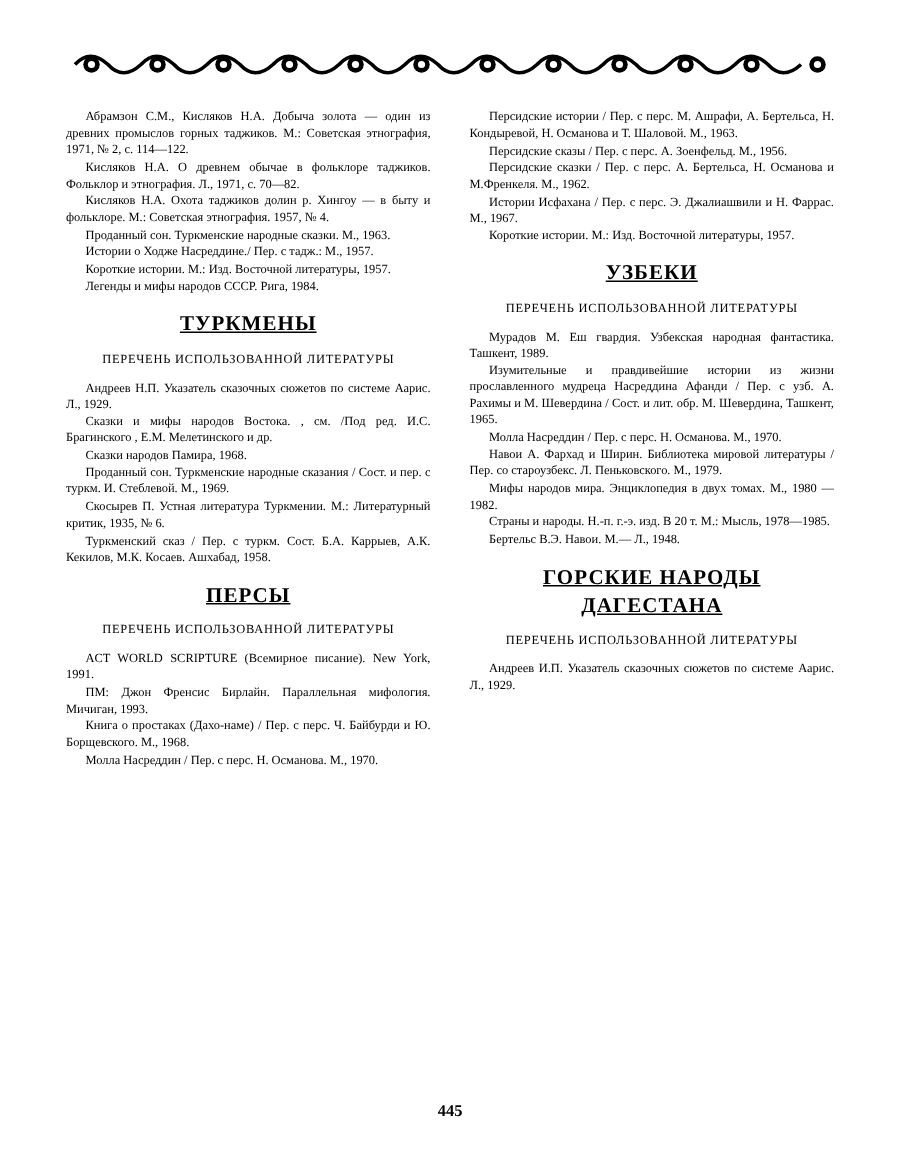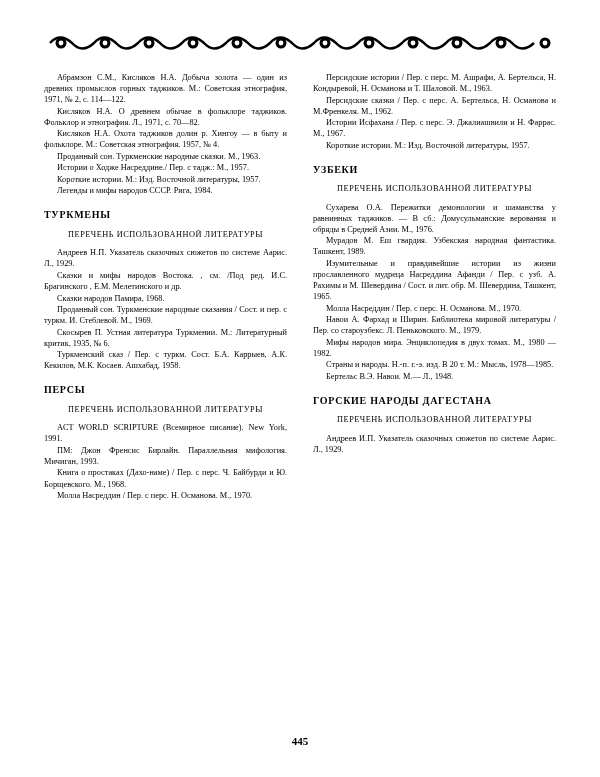--- a/index.html
+++ b/index.html
@@ -38,26 +38,27 @@
     line-height: 1.33;
     text-align: justify;
   }
   p.entry {
     margin: 0 0 0.5px 0;
     text-indent: 13px;
     text-align: justify;
     hyphens: manual;
   }
   h2.section {
-    text-align: left;
-    font-size: 10px;
+    text-align: center;
+    font-size: 14px;
     font-weight: bold;
     letter-spacing: 0.7px;
     margin: 12px 0 8px 0;
     text-transform: uppercase;
+    text-decoration: underline;
   }
   h3.subsection {
     text-align: center;
     font-size: 8.3px;
     font-weight: normal;
     letter-spacing: 0.5px;
     margin: 0 0 7px 0;
     line-height: 1.3;
   }
   .folio {
@@ -131,27 +132,27 @@
       <h2 class="section">ПЕРСЫ</h2>
       <h3 class="subsection">ПЕРЕЧЕНЬ ИСПОЛЬЗОВАННОЙ ЛИТЕРАТУРЫ</h3>
       <p class="entry">ACT WORLD SCRIPTURE (Всемирное писание). New York, 1991.</p>
       <p class="entry">ПМ: Джон Френсис Бирлайн. Параллельная мифология. Мичиган, 1993.</p>
       <p class="entry">Книга о простаках (Дахо-наме) / Пер. с перс. Ч. Байбурди и Ю. Борщевского. М., 1968.</p>
       <p class="entry">Молла Насреддин / Пер. с перс. Н. Османова. М., 1970.</p>
     </div>
 
     <div class="col">
       <p class="entry">Персидские истории / Пер. с перс. М. Ашрафи, А. Бертельса, Н. Кондыревой, Н. Османова и Т. Шаловой. М., 1963.</p>
+      <p class="entry">Персидские сказы / Пер. с перс. А. Зоенфельд. М., 1956.</p>
       <p class="entry">Персидские сказки / Пер. с перс. А. Бертельса, Н. Османова и М.Френкеля. М., 1962.</p>
       <p class="entry">Истории Исфахана / Пер. с перс. Э. Джалиашвили и Н. Фаррас. М., 1967.</p>
       <p class="entry">Короткие истории. М.: Изд. Восточной литературы, 1957.</p>
 
       <h2 class="section">УЗБЕКИ</h2>
       <h3 class="subsection">ПЕРЕЧЕНЬ ИСПОЛЬЗОВАННОЙ ЛИТЕРАТУРЫ</h3>
-      <p class="entry">Сухарева О.А. Пережитки демонологии и шаманства у равнинных таджиков. — В сб.: Домусульманские верования и обряды в Средней Азии. М., 1976.</p>
       <p class="entry">Мурадов М.  Еш гвардия. Узбекская народная фантастика. Ташкент, 1989.</p>
       <p class="entry">Изумительные и правдивейшие истории из жизни прославленного мудреца Насреддина Афанди / Пер. с узб. А. Рахимы и М. Шевердина / Сост. и лит. обр. М. Шевердина, Ташкент, 1965.</p>
       <p class="entry">Молла Насреддин / Пер. с перс. Н. Османова. М., 1970.</p>
       <p class="entry">Навои А. Фархад и Ширин. Библиотека мировой литературы / Пер. со староузбекс. Л. Пеньковского. М., 1979.</p>
       <p class="entry">Мифы народов мира. Энциклопедия в двух томах. М., 1980 — 1982.</p>
       <p class="entry">Страны и народы.  Н.-п. г.-э. изд.  В 20 т. М.: Мысль, 1978—1985.</p>
       <p class="entry">Бертельс В.Э. Навои. М.— Л., 1948.</p>
 
       <h2 class="section">ГОРСКИЕ НАРОДЫ ДАГЕСТАНА</h2>
       <h3 class="subsection">ПЕРЕЧЕНЬ ИСПОЛЬЗОВАННОЙ ЛИТЕРАТУРЫ</h3>

